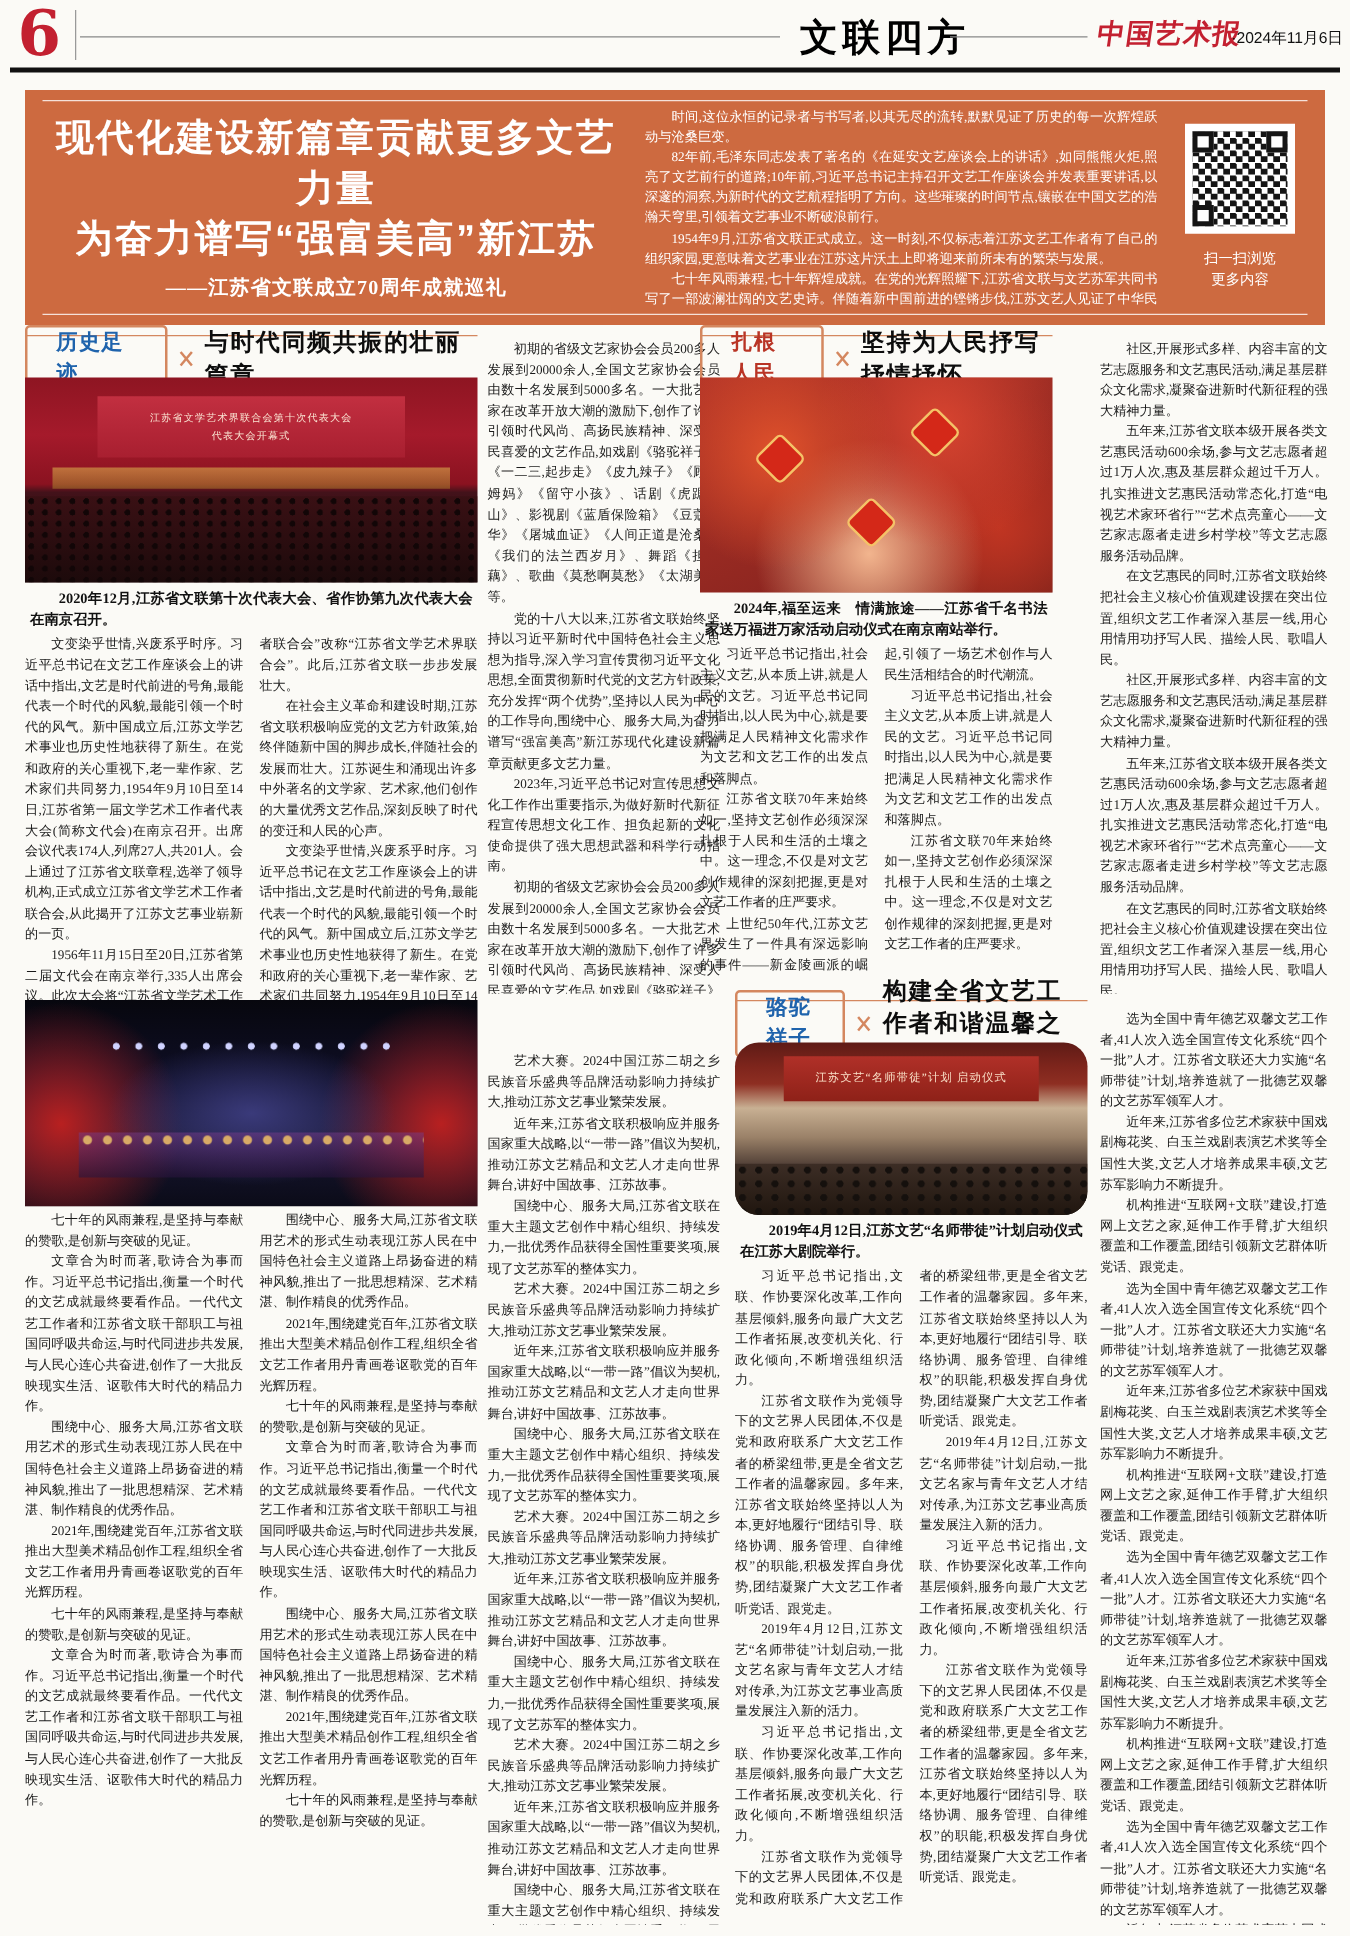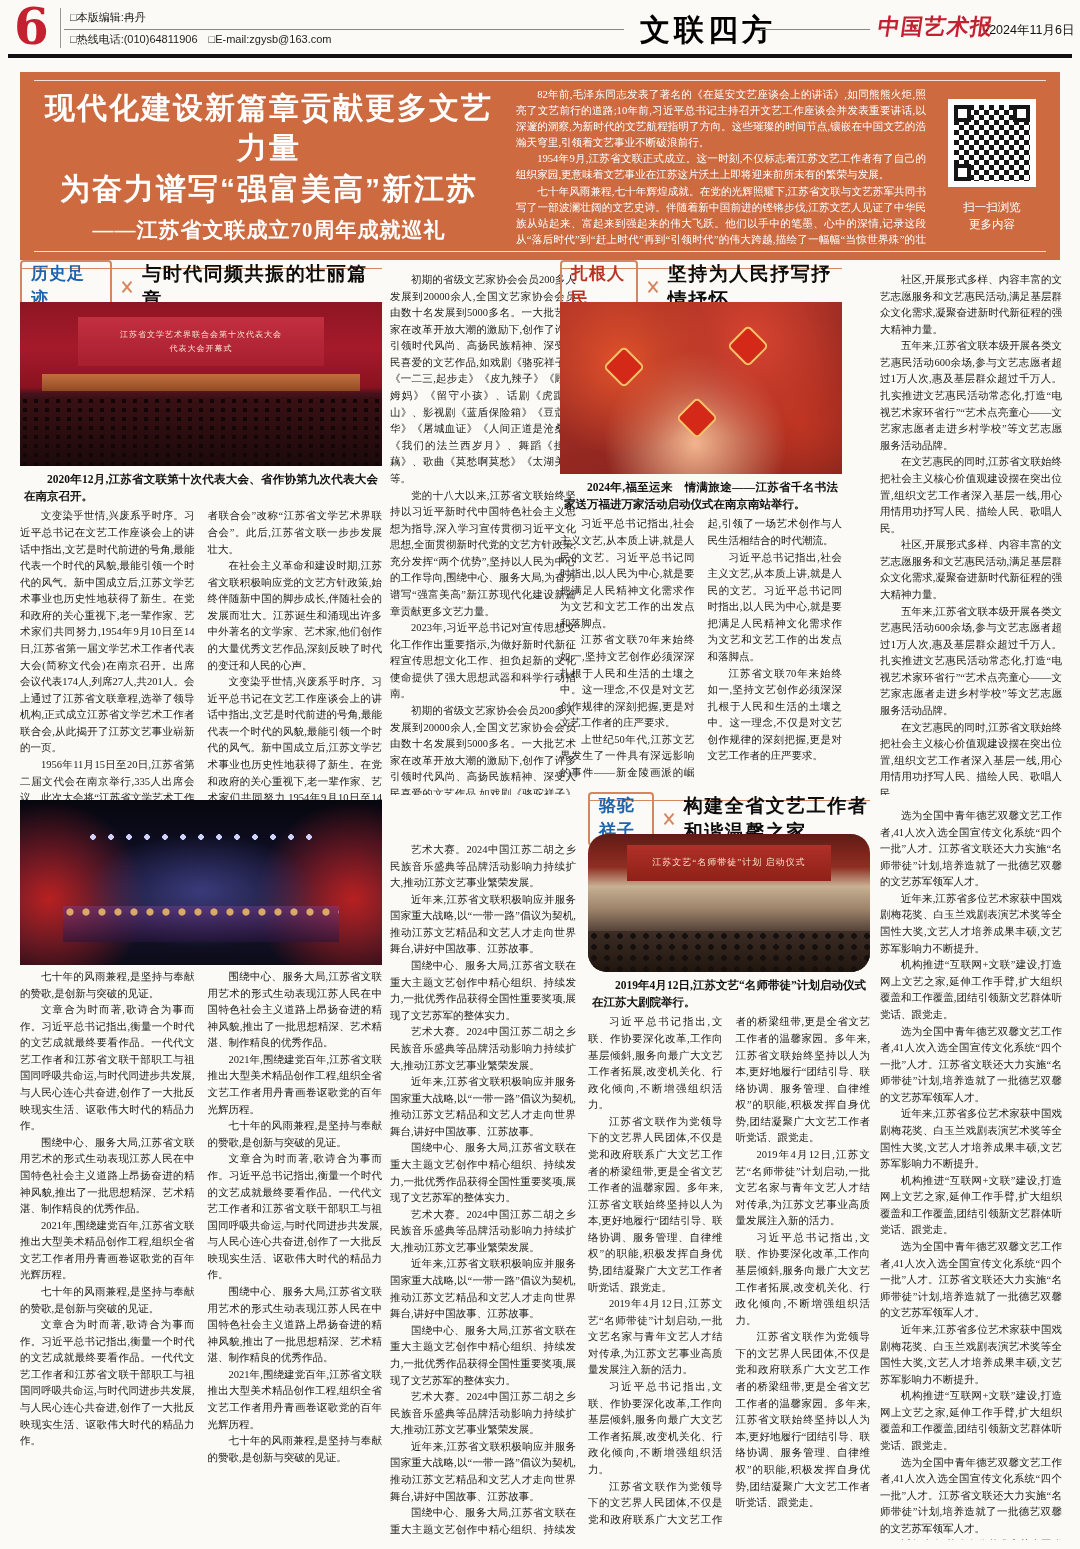--- a/index.html
+++ b/index.html
@@ -17,35 +17,35 @@
   .sec-title{position:absolute;left:640px;top:10px;font-size:30px;font-weight:900;letter-spacing:4px;font-family:"Liberation Sans",sans-serif;color:#000;}
   .masthead{position:absolute;left:878px;top:12px;font-size:22px;font-weight:900;color:#c32030;transform:skewX(-8deg);font-family:"DejaVu Serif",serif;letter-spacing:1px;}
   .hdr-date{position:absolute;left:985px;top:22px;font-size:12.5px;color:#111;font-family:"Liberation Sans",sans-serif;}
   .hdr-rule{position:absolute;left:8px;top:54px;width:1064px;height:4px;background:#111;}
 
   
   .banner{position:absolute;left:20px;top:72px;width:1040px;height:188px;background:#cd6a40;box-sizing:border-box;padding:8px 14px;}
   .banner-inner{width:100%;height:100%;border-top:1px solid rgba(255,255,255,.8);border-bottom:1px solid rgba(255,255,255,.8);box-sizing:border-box;display:flex;align-items:stretch;gap:14px;padding:6px 2px;}
   .bn-left{flex:0 0 466px;display:flex;flex-direction:column;justify-content:center;text-align:center;color:#fff;}
   .bn-h1{font-size:30px;font-weight:900;letter-spacing:2px;font-family:"Liberation Sans",sans-serif;line-height:1.35;}
-  .bn-sub{font-size:21px;font-weight:bold;margin-top:7px;letter-spacing:1px;}
+  .bn-sub{font-size:16px;font-weight:bold;margin-top:7px;letter-spacing:1px;}
   .bn-by{font-size:12.5px;margin-top:8px;letter-spacing:6px;}
   .bn-text{flex:1;color:#fff;font-size:10.6px;line-height:1.52;text-align:justify;overflow:hidden;}
   .bn-text .para{margin:0;text-indent:2em;}
   .bn-qr{flex:0 0 104px;display:flex;flex-direction:column;align-items:center;justify-content:center;color:#fff;}
   .qr-code{position:relative;width:88px;height:88px;background:#fff;box-sizing:border-box;padding:6px;}
   .qr-code .qr-pat{position:absolute;inset:6px;background:repeating-conic-gradient(#151515 0% 25%,#ffffff 0% 50%) 0 0/10px 10px;}
   .qr-eye{position:absolute;width:17px;height:17px;background:#fff;border:4px solid #151515;box-sizing:border-box;}
   .qr-e1{left:6px;top:6px;} .qr-e2{right:6px;top:6px;} .qr-e3{left:6px;bottom:6px;}
   .qr-cap{margin-top:12px;font-size:11.5px;line-height:1.5;text-align:center;font-family:"Liberation Sans",sans-serif;}
 
   
   .art{position:absolute;box-sizing:border-box;}
   .sec-head{border-top:1px solid #d4875f;height:34px;display:flex;align-items:center;gap:9px;box-sizing:border-box;padding-top:3px;}
-  .tag{border:2px solid;border-radius:4px;padding:0 9px;font-weight:900;font-size:17px;letter-spacing:1px;font-family:Liberation Sans, sans-serif;line-height:1.45;}
+  .tag{border:2px solid;border-radius:4px;padding:0 23px;font-weight:900;font-size:17px;letter-spacing:1px;font-family:Liberation Sans, sans-serif;line-height:1.45;}
   .tag-blue{color:#1f63ac;border-color:#d4875f;}
   .tag-red{color:#b93425;border-color:#d4875f;}
   .xdiv{position:relative;width:12px;height:14px;flex:0 0 12px;}
   .xdiv::before,.xdiv::after{content:"";position:absolute;left:5px;top:0;width:2px;height:14px;background:#d4875f;}
   .xdiv::before{transform:rotate(40deg);} .xdiv::after{transform:rotate(-40deg);}
   .sec-head h2{margin:0;font-size:19px;font-weight:900;color:#0d0d0d;font-family:"Liberation Sans",sans-serif;letter-spacing:1.5px;}
 
   .photo{position:relative;width:100%;overflow:hidden;}
   .caption{font-weight:bold;font-size:11.5px;line-height:1.45;margin:0;padding:5px 4px 0;text-align:justify;text-indent:2em;color:#111;}
   .body{overflow:hidden;font-size:10.5px;line-height:1.58;text-align:justify;}
@@ -73,40 +73,37 @@
   .ph4 .heads{position:absolute;left:0;bottom:0;width:100%;height:30%;background:radial-gradient(circle 3px at 6px 5px,#15100d 90%,transparent) 0 0/13px 11px repeat,linear-gradient(180deg,#3c2d25,#20160f);}
 </style>
 </head>
 <body>
 
 <div id="page">
 
   <div class="hdr">
     <div class="pagenum">6</div>
     <div class="hdr-vline"></div>
-    <div class="ed">
-      <div>□本版编辑:冉丹</div>
-      <div>□热线电话:(010)64811906　□E-mail:zgysb@163.com</div>
-    </div>
     <div class="hdr-line hl-a"></div>
     <div class="sec-title">文联四方</div>
     <div class="hdr-line hl-b"></div>
     <div class="masthead">中国艺术报</div>
     <div class="hdr-date">·2024年11月6日</div>
   </div>
   <div class="hdr-rule"></div>
 
   <div class="banner">
     <div class="banner-inner">
       <div class="bn-left">
         <div class="bn-h1">现代化建设新篇章贡献更多文艺力量</div>
         <div class="bn-h1">为奋力谱写“强富美高”新江苏</div>
         <div class="bn-sub">——江苏省文联成立70周年成就巡礼</div>
       </div>
       <div class="bn-text">
+          <p class="para">时间,这位永恒的记录者与书写者,以其无尽的流转,默默见证了历史的每一次辉煌跃动与沧桑巨变。</p>
           <p class="para">82年前,毛泽东同志发表了著名的《在延安文艺座谈会上的讲话》,如同熊熊火炬,照亮了文艺前行的道路;10年前,习近平总书记主持召开文艺工作座谈会并发表重要讲话,以深邃的洞察,为新时代的文艺航程指明了方向。这些璀璨的时间节点,镶嵌在中国文艺的浩瀚天穹里,引领着文艺事业不断破浪前行。</p>
           <p class="para">1954年9月,江苏省文联正式成立。这一时刻,不仅标志着江苏文艺工作者有了自己的组织家园,更意味着文艺事业在江苏这片沃土上即将迎来前所未有的繁荣与发展。</p>
           <p class="para">七十年风雨兼程,七十年辉煌成就。在党的光辉照耀下,江苏省文联与文艺苏军共同书写了一部波澜壮阔的文艺史诗。伴随着新中国前进的铿锵步伐,江苏文艺人见证了中华民族从站起来、富起来到强起来的伟大飞跃。他们以手中的笔墨、心中的深情,记录这段从“落后时代”到“赶上时代”再到“引领时代”的伟大跨越,描绘了一幅幅“当惊世界殊”的壮丽画卷。</p>
         </div>
       <div class="bn-qr">
         <div class="qr-code">
           <div class="qr-pat"></div>
           <div class="qr-eye qr-e1"></div>
           <div class="qr-eye qr-e2"></div>
           <div class="qr-eye qr-e3"></div>

